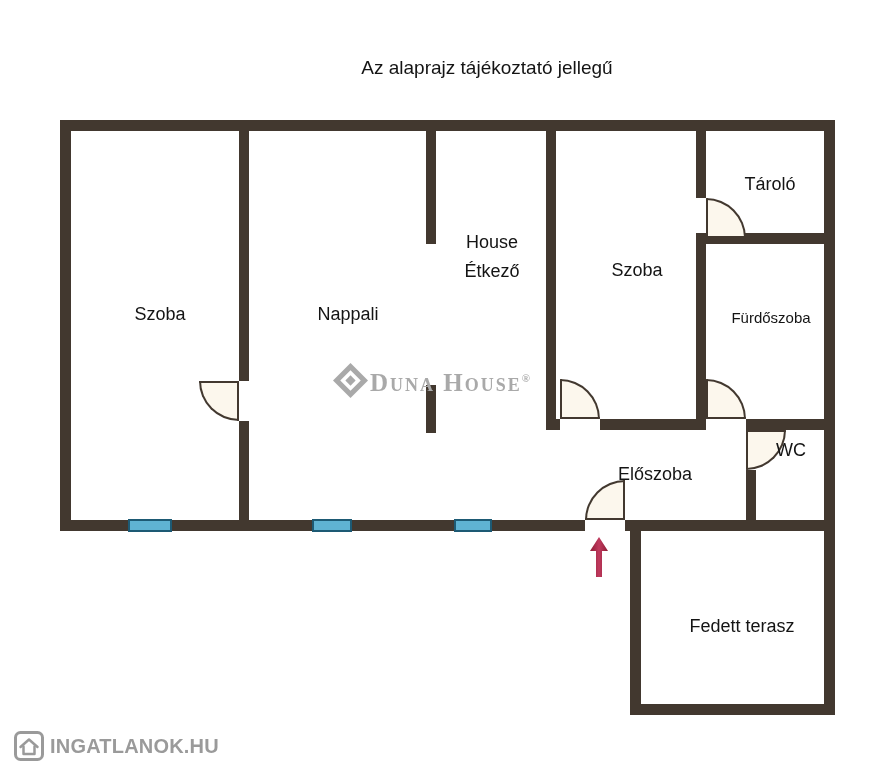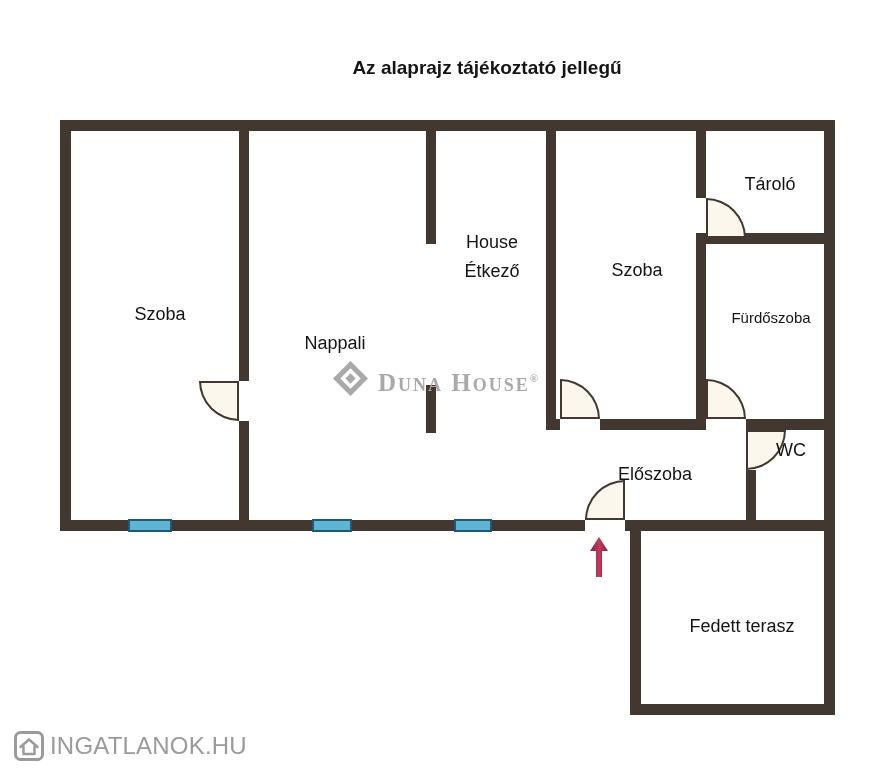--- a/index.html
+++ b/index.html
@@ -1,19 +1,19 @@
 <!DOCTYPE html>
 <html style="--wall: #42382f; --door-fill: #fcf7ed; --window-fill: #5fb3d3; --window-border: #1d5a74; --arrow: #a32341; --watermark: #a9a9a9; --logo: #9a9a9a;"><head>
 <meta charset="utf-8">
 <style>
   html,body{margin:0;padding:0;background:#ffffff;}
   .stage{position:relative;width:880px;height:768px;background:#fff;overflow:hidden;
          font-family:"Liberation Sans", sans-serif;}
   .title{position:absolute;left:487px;top:57px;transform:translateX(-50%);
-         font-size:19px;font-weight:bold;color:#141414;white-space:nowrap;}
+         font-size:19px;font-weight:normal;color:#141414;white-space:nowrap;}
   
   .wall{position:absolute;background:var(--wall,#42382f);z-index:1;}
   .w-top{left:60px;top:120px;width:775px;height:11px;}
   .w-left{left:60px;top:120px;width:11px;height:411px;}
   .w-bottom-a{left:60px;top:520px;width:525px;height:11px;}
   .w-bottom-b{left:625px;top:520px;width:210px;height:11px;}
   .w-right{left:824px;top:120px;width:11px;height:595px;}
   .w-terrace-left{left:630px;top:531px;width:11px;height:184px;}
   .w-terrace-bottom{left:630px;top:704px;width:205px;height:11px;}
   .w-a1{left:239px;top:131px;width:10px;height:250px;}
@@ -40,40 +40,40 @@
   
   .window{position:absolute;top:519px;height:13px;background:var(--window-fill,#5fb3d3);
           border:2px solid var(--window-border,#1d5a74);box-sizing:border-box;z-index:3;}
   .win1{left:128px;width:44px;}
   .win2{left:312px;width:40px;}
   .win3{left:454px;width:38px;}
   
   .room{position:absolute;transform:translate(-50%,-50%);font-weight:normal;color:#141414;
         font-size:18px;white-space:nowrap;z-index:4;text-align:center;}
   .r-szoba-left{left:160px;top:314px;}
-  .r-nappali{left:335px;top:314px;margin-top:29px;}
+  .r-nappali{left:348px;top:314px;}
   .r-konyha{left:492px;top:257px;line-height:29px;}
   .r-szoba-right{left:637px;top:270px;}
   .r-tarolo{left:770px;top:184px;}
   .r-furdo{left:771px;top:317px;font-size:15px;}
   .r-wc{left:791px;top:450px;}
   .r-eloszoba{left:655px;top:474px;}
   .r-terasz{left:742px;top:626px;text-align:center;}
   
-  .watermark{position:absolute;left:332px;top:360px;display:flex;align-items:flex-start;gap:9px;
+  .watermark{position:absolute;left:332px;top:360px;display:flex;align-items:center;gap:1px;
              z-index:5;color:var(--watermark,#a9a9a9);}
   .wm-text{font-family:"Liberation Serif", serif;font-variant:small-caps;font-weight:600;
            font-size:25px;letter-spacing:2px;line-height:36px;}
   .wm-reg{font-size:11px;vertical-align:super;letter-spacing:0;}
   
   .arrow{position:absolute;left:588px;top:536px;z-index:3;}
   
   .footer-logo{position:absolute;left:14px;top:731px;display:flex;align-items:center;gap:6px;
                color:var(--logo,#9a9a9a);z-index:5;}
-  .footer-text{font-size:24px;font-weight:normal;letter-spacing:0.2px;}
+  .footer-text{font-size:20px;font-weight:bold;letter-spacing:0.2px;}
 </style>
 </head>
 <body>
 
 <div class="stage">
 
   <div class="title">Az alaprajz tájékoztató jellegű</div>
 
   <div class="wall w-top"></div>
   <div class="wall w-left"></div>

